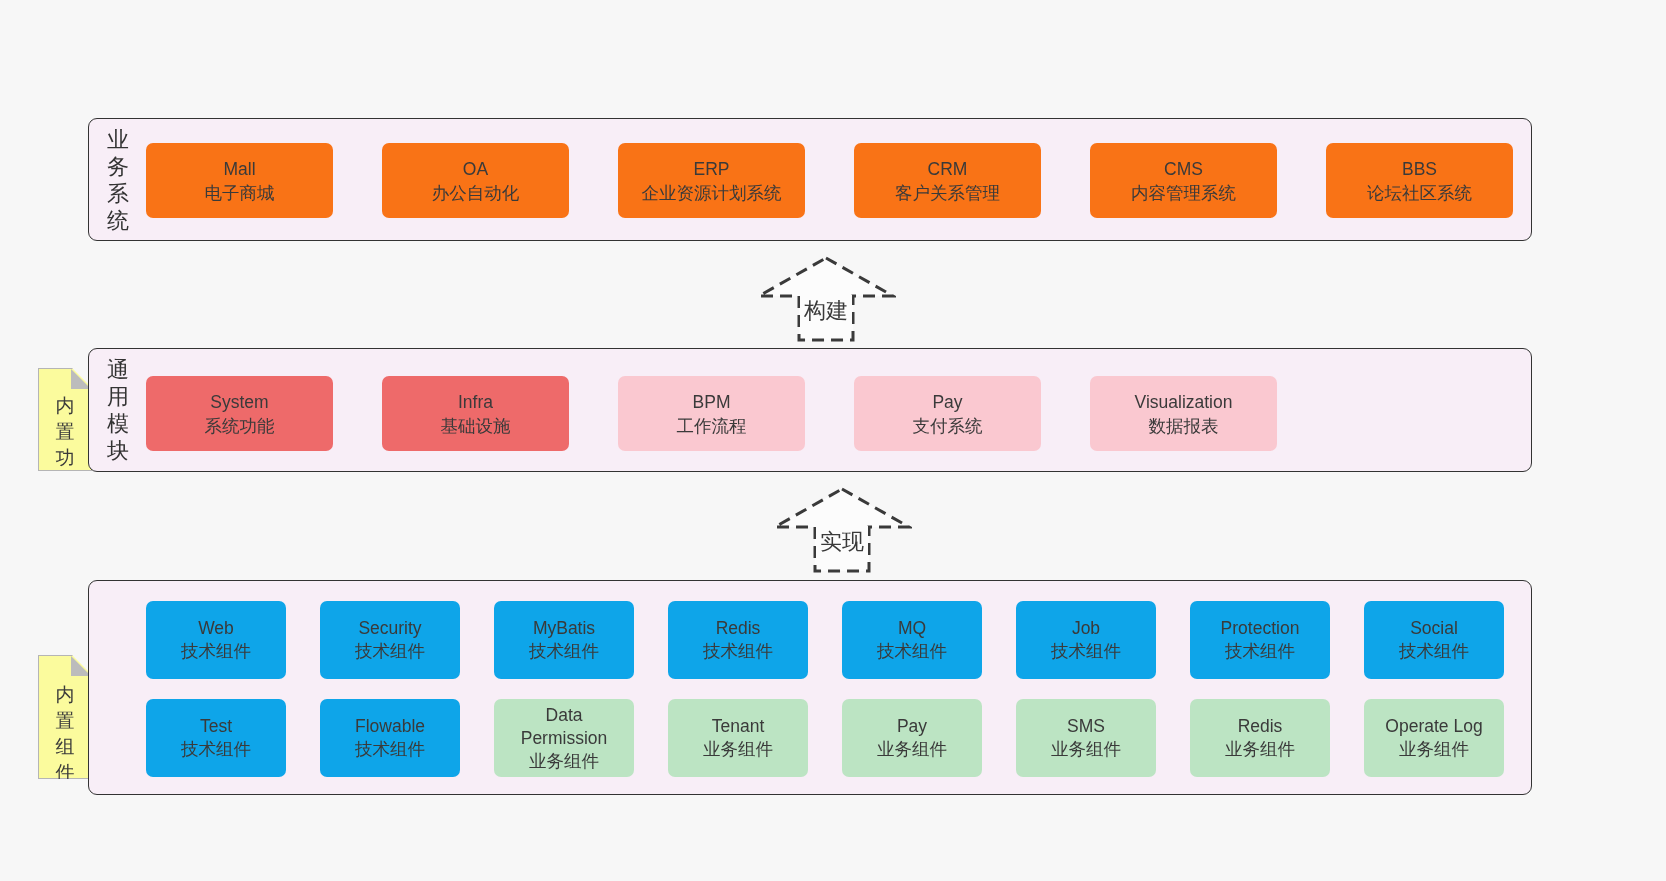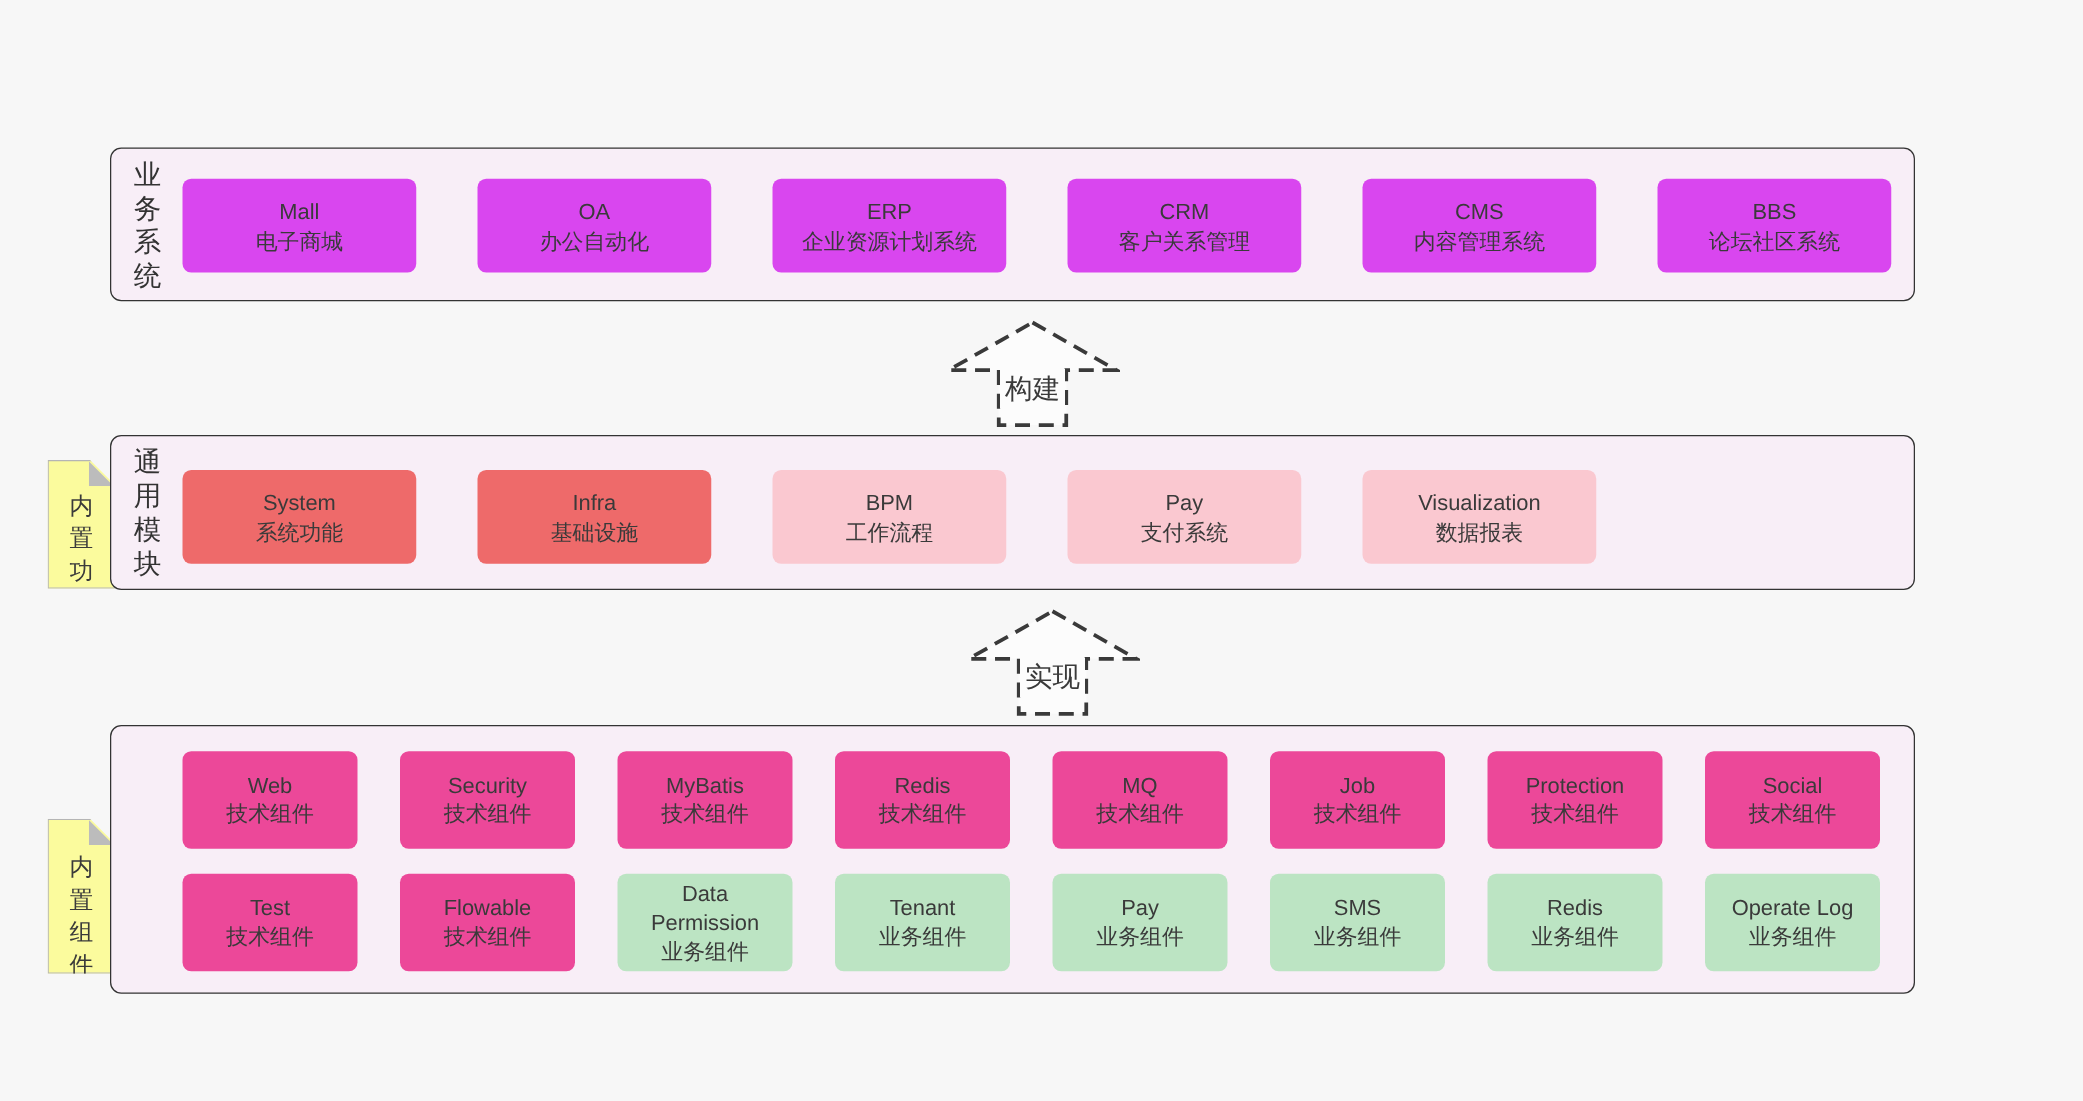--- a/index.html
+++ b/index.html
@@ -95,24 +95,24 @@
   }
   .box .box-title, .box .box-sub {
     font-size: 17.5px;
     line-height: 24px;
     color: #3a3a3a;
   }
   .box-wide  { width: 187px; height: 75px; }
   .box-small { width: 140px; height: 78px; }
   .box-small .box-title, .box-small .box-sub { line-height: 23px; }
 
-  .c-blue       { background: #d946ef; }
+  .c-blue       { background: #f97316; }
   .c-red        { background: #ee6a6a; }
   .c-pink       { background: #fac8d0; }
-  .c-green      { background: #ec4899; }
+  .c-green      { background: #0ea5e9; }
   .c-lightgreen { background: #bce4c3; }
 
   
   .arrow {
     position: absolute;
     width: 140px;
     height: 88px;
     z-index: 3;
   }
   .arrow-build     { left: 756px; top: 255px; }

